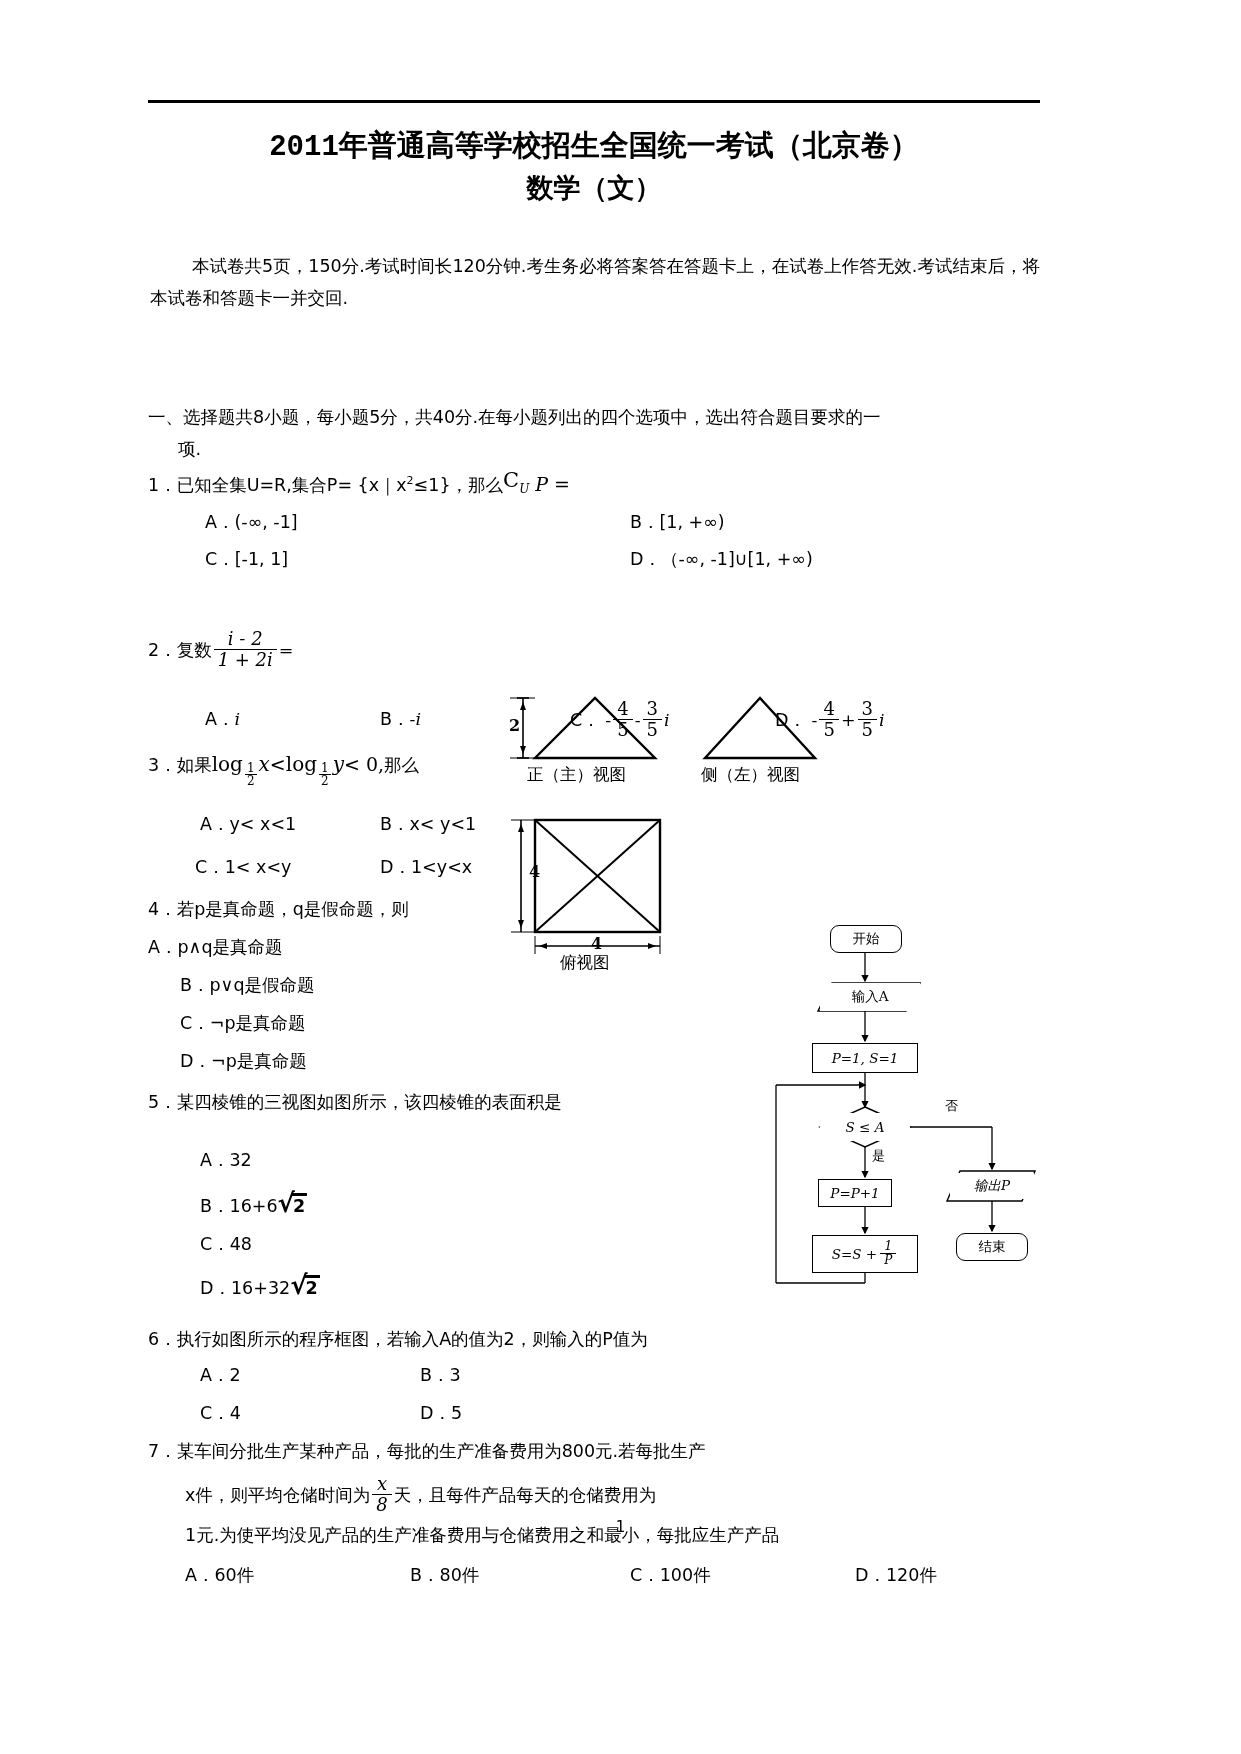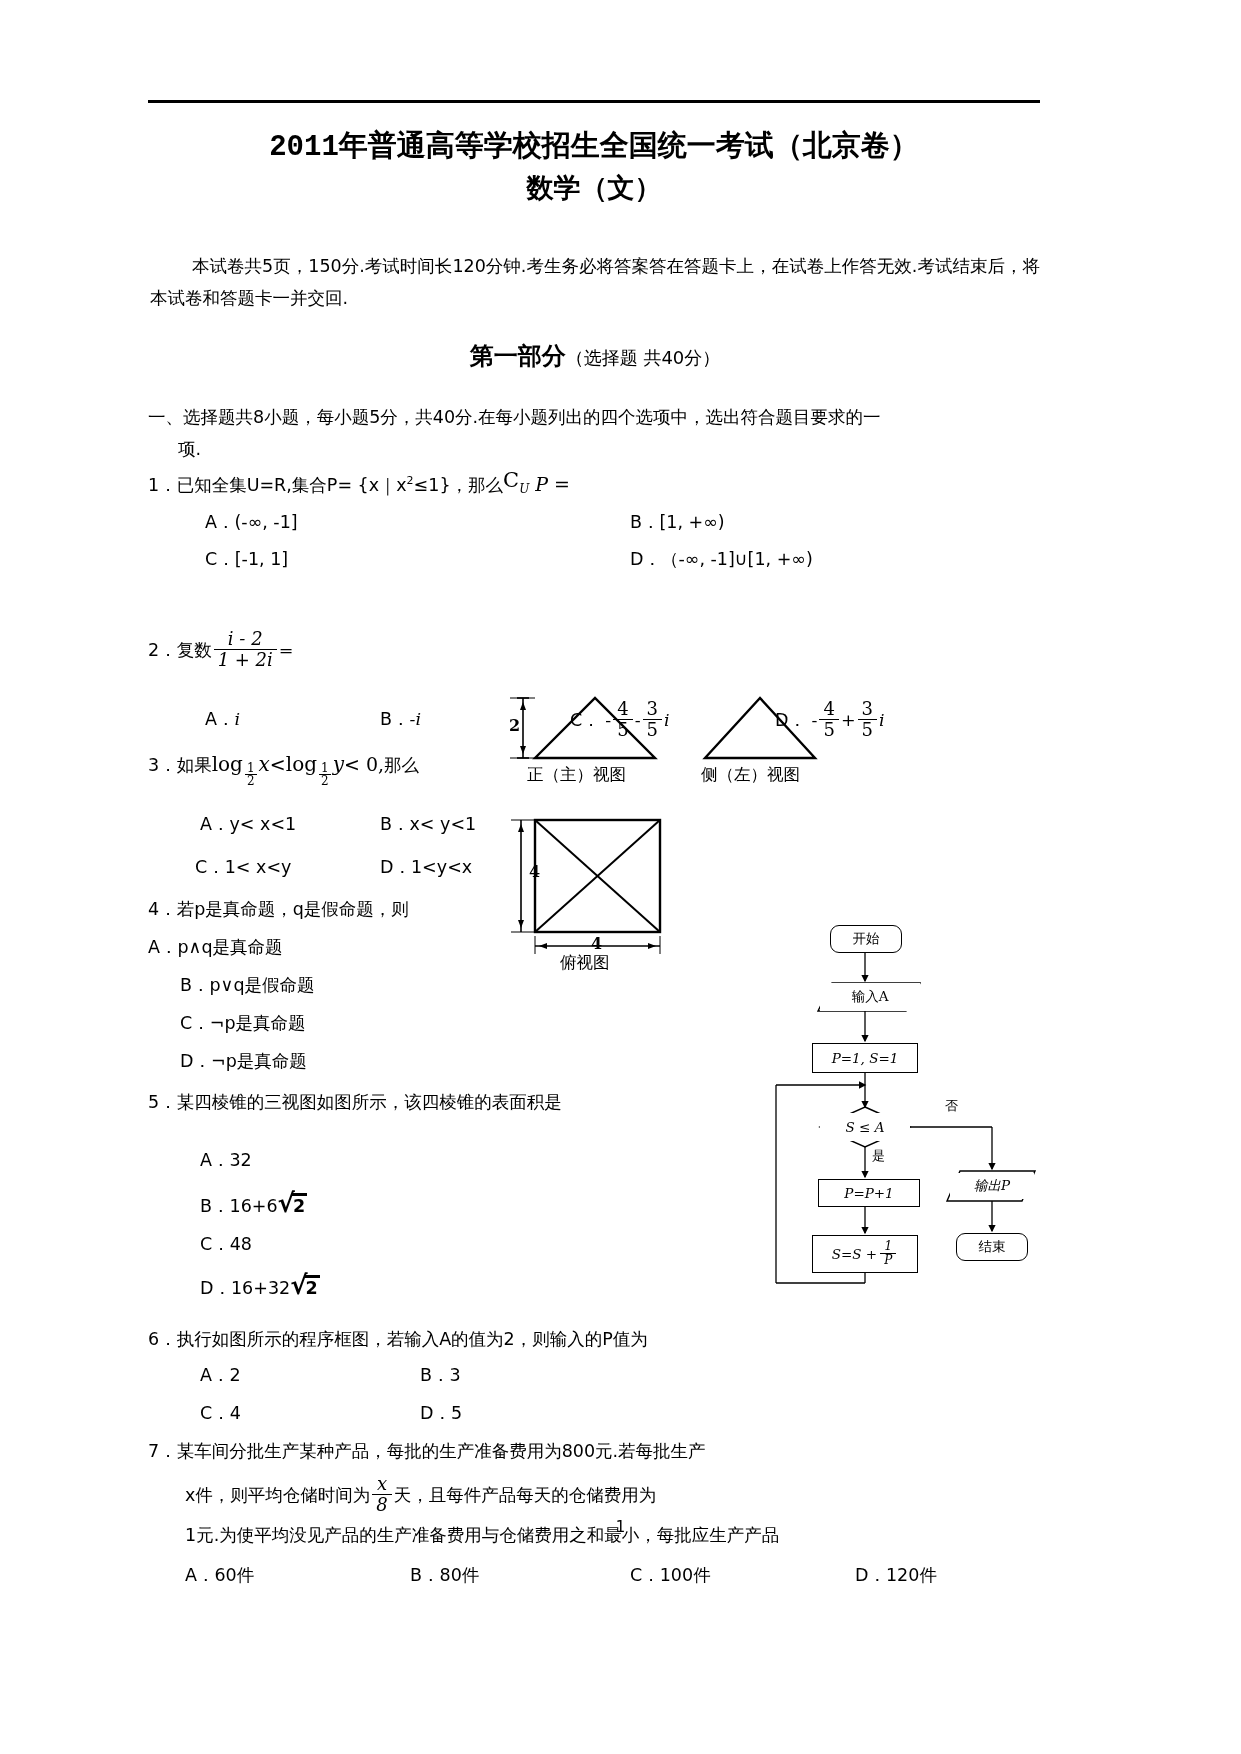--- a/index.html
+++ b/index.html
@@ -80,23 +80,20 @@
 
   <div class="rule"></div>
 
   <div class="title-block">
     <div class="title-main">2011年普通高等学校招生全国统一考试（北京卷）</div>
     <div class="title-sub">数学（文）</div>
   </div>
 
   <div class="intro"><span class="ind"></span><span>本试卷共5页，150分.考试时间长120分钟.考生务必将答案答在答题卡上，在试卷上作答无效.考试结束后，将本试卷和答题卡一并交回.</span></div>
 
-  <div class="part-head">
-    <span class="big">第一部分</span><span class="small">（选择题 共40分）</span>
-  </div>
 
   <div class="instr">
     <span class="hang">一、选择题共8小题，每小题5分，共40分.在每小题列出的四个选项中，选出符合题目要求的一</span>
     <span class="l2">项.</span>
   </div>
 
   <div class="q" style="left:148px; top:468px; width:700px;">
     <span class="qnum">1．</span><span>已知全集U=R,集合P= {x｜x</span><sup style="font-size:11px;">2</sup><span>≤1}</span><span>，那么</span><span style="font-family:'DejaVu Serif',serif; font-size:21px; position:relative; top:-4px;">C</span><span style="font-family:'DejaVu Serif',serif; font-style:italic; font-size:12px; position:relative; top:2px;">U</span><span style="font-family:'DejaVu Serif',serif; font-style:italic; font-size:19px;">&nbsp;</span><span style="font-family:'DejaVu Serif',serif; font-style:italic; font-size:19px;">P =</span>
   </div>
   <div class="opt-row" style="left:205px; top:510px;"><span>A．</span><span>(-∞, -1]</span></div>
@@ -239,21 +236,21 @@
       <span>输入A</span>
     </div>
     <div class="fl-node" style="left:52px; top:118px; width:106px; height:30px;">
       <span style="font-style:italic;">P=1, S=1</span>
     </div>
     <div class="fl-node" style="left:60px; top:188px; width:90px; height:28px; border:none;">
       <span style="font-style:italic;">S ≤ A</span>
     </div>
     <div class="fl-label" style="left:112px; top:222px;">是</div>
     <div class="fl-label" style="left:185px; top:172px;">否</div>
-    <div class="fl-node" style="left:58px; top:254px; width:102px; height:28px;">
+    <div class="fl-node" style="left:58px; top:254px; width:74px; height:28px;">
       <span style="font-style:italic;">P=P+1</span>
     </div>
     <div class="fl-node" style="left:52px; top:310px; width:106px; height:38px;">
       <span style="font-style:italic; display:inline-flex; align-items:center;">
         <span>S=S +</span>
         <span class="frac" style="vertical-align:middle; margin-left:3px;">
           <span class="num" style="font-size:12px;">1</span>
           <span class="den" style="font-size:12px;">P</span>
         </span>
       </span>

